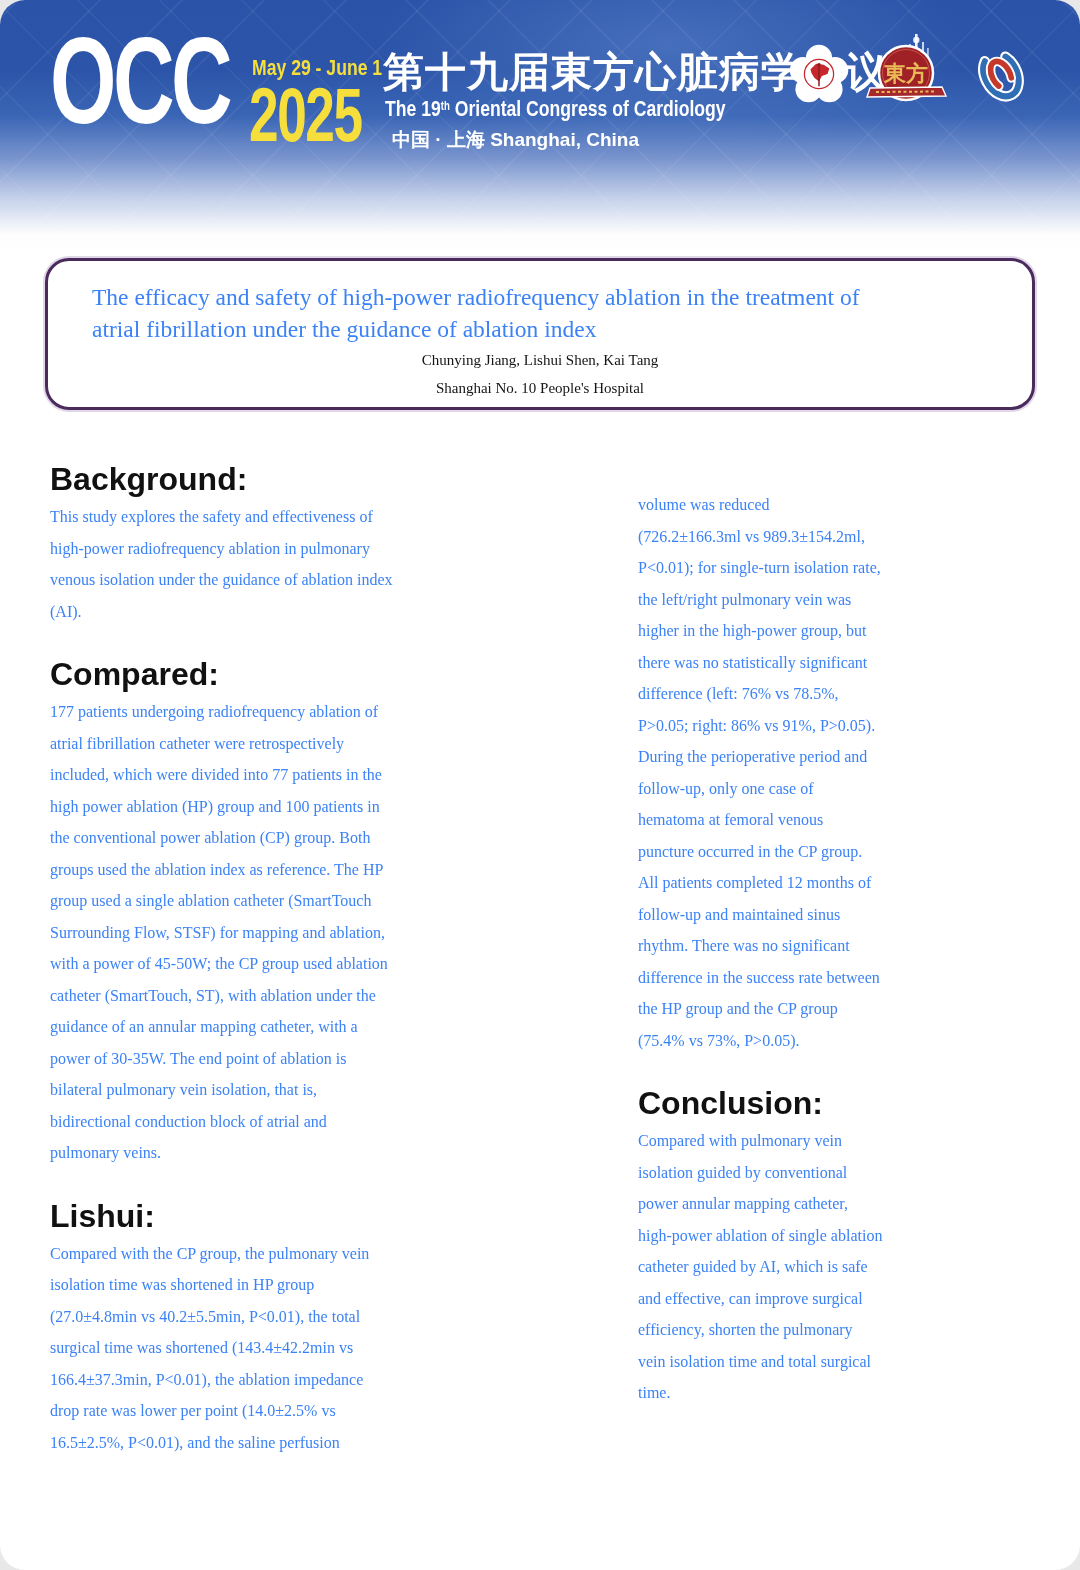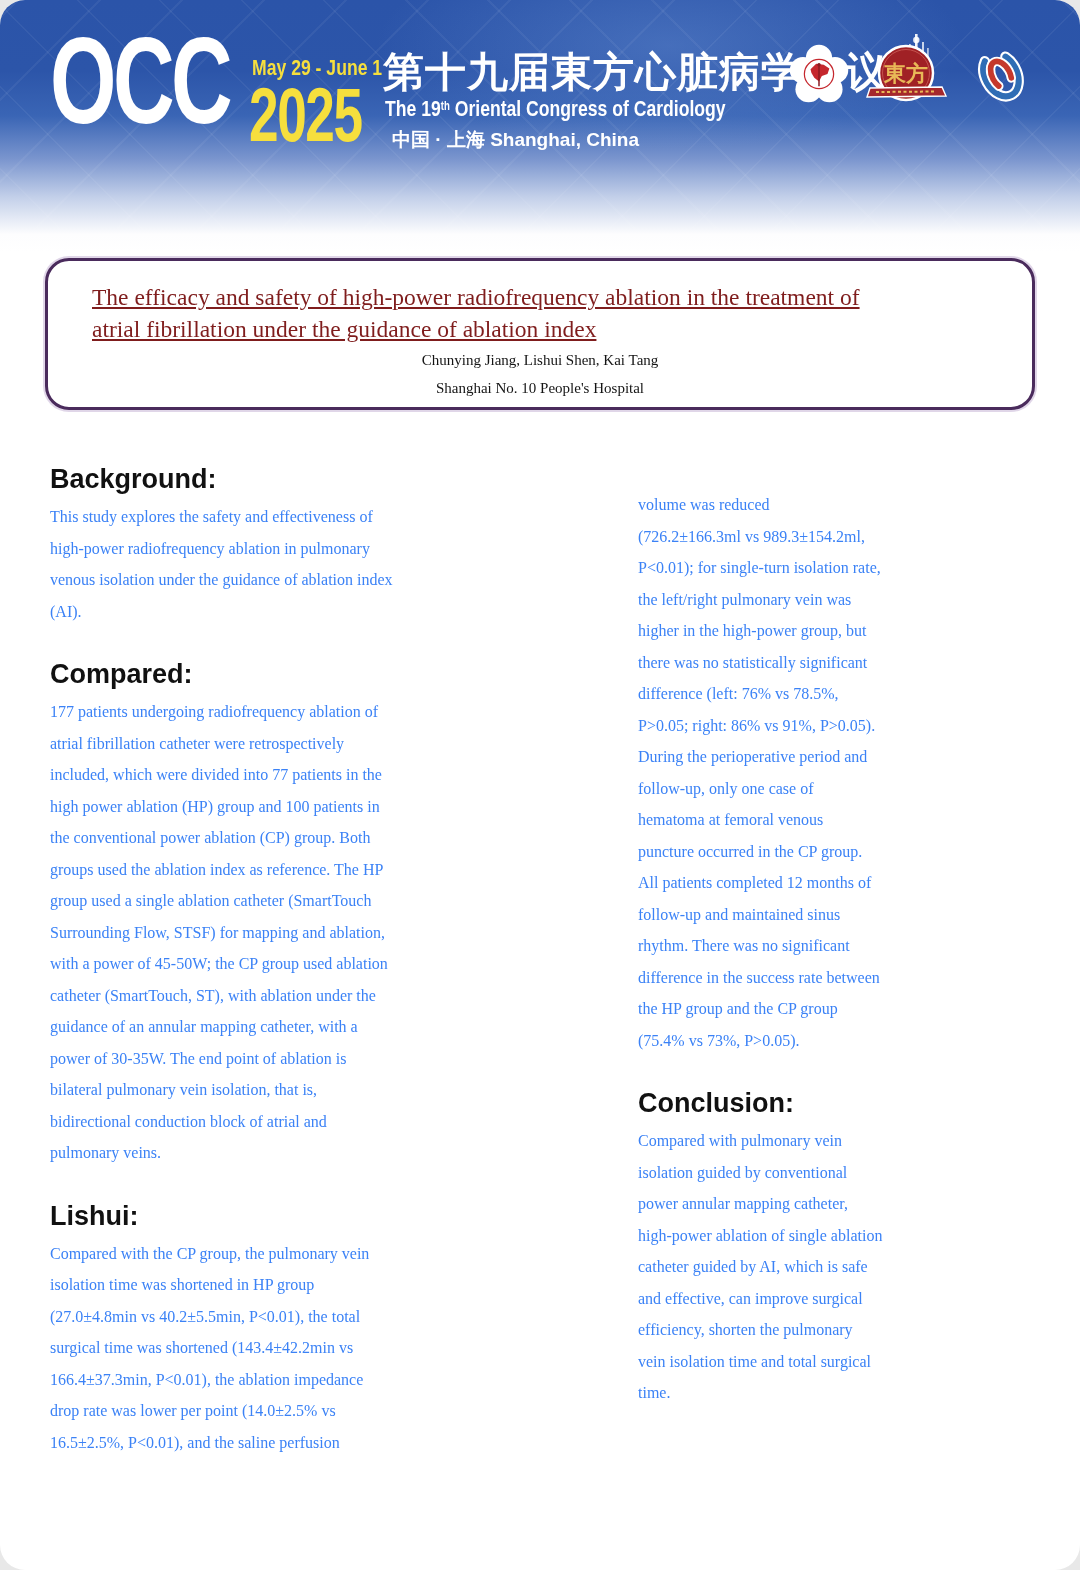--- a/index.html
+++ b/index.html
@@ -58,35 +58,35 @@
 
   
   .title-box{
     position:absolute;left:45px;top:258px;width:990px;height:152px;
     background:#ffffff;border:3px solid #4a2b5c;border-radius:24px;
     box-shadow:0 0 0 2px rgba(167,138,190,0.35);
     box-sizing:border-box;
   }
   .paper-title{
     padding:20px 38px 0 44px;
-    font-size:23.5px;line-height:32px;white-space:pre-line;color:#7f1d1d;text-decoration:underline;
+    font-size:23.5px;line-height:32px;white-space:pre-line;color:#3b82f6;
   }
   .authors,.affiliation{
     text-align:center;font-size:15px;line-height:28px;color:#141414;
   }
   .authors{margin-top:1px;}
 
   
   .col{position:absolute;}
   .col-left{left:50px;top:462px;width:566px;}
   .col-right{left:638px;top:473px;width:404px;margin-top:16px;}
   .col h2{
     margin:30px 0 5px 0;
     font-family:"Liberation Sans",sans-serif;font-weight:700;
-    font-size:27px;line-height:34px;color:#111111;
+    font-size:32px;line-height:34px;color:#111111;
   }
   .col h2:first-child{margin-top:0;}
   .col p{
     margin:0;font-size:16px;line-height:31.5px;
     white-space:pre-line;color:#3b82f6;
   }
 </style>
 </head>
 <body>
 

